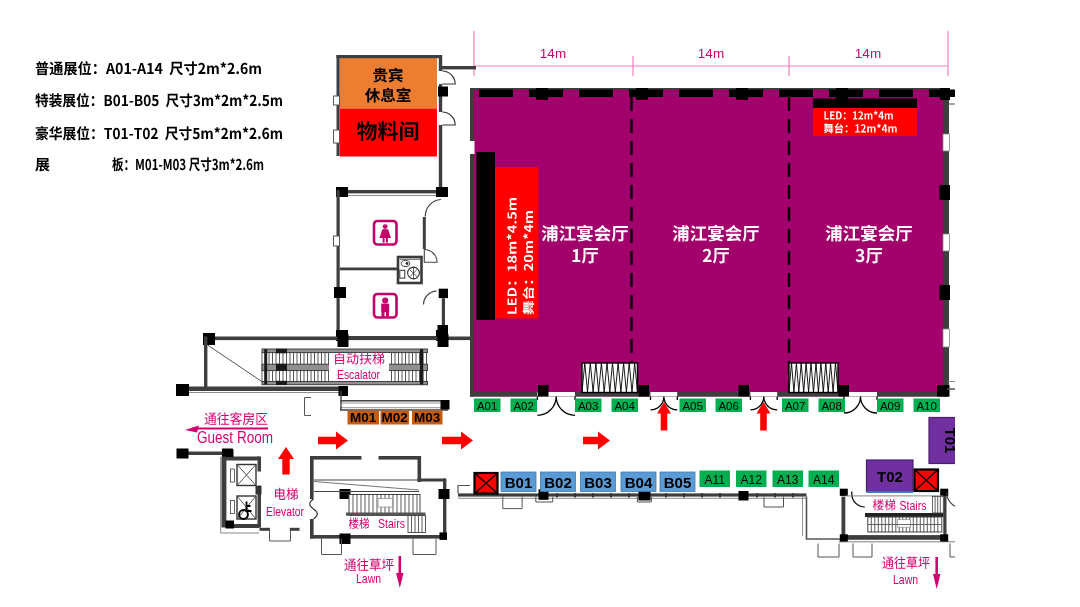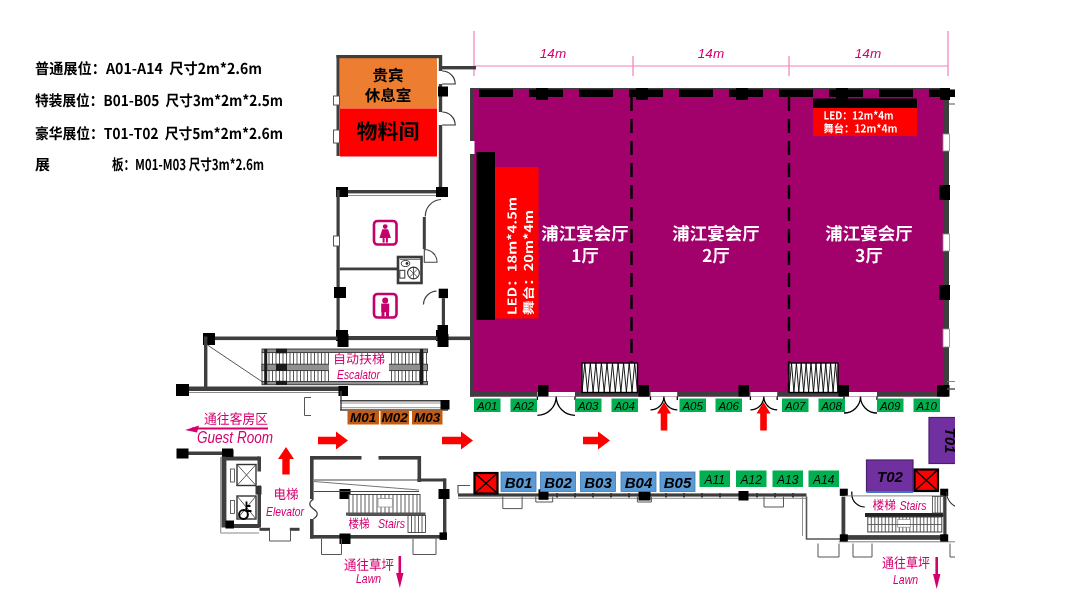--- a/index.html
+++ b/index.html
@@ -1,15 +1,15 @@
 <!DOCTYPE html>
 <html><head><meta charset="utf-8">
 <style>
 html,body{margin:0;padding:0;background:#fff;}
-#plan{position:relative;width:955px;height:607px;overflow:hidden;font-style:italic;}
+#plan{position:relative;width:955px;height:607px;overflow:hidden;}
 text{dominant-baseline:alphabetic;}
 </style></head>
 <body>
 
 <div id="plan">
 <svg width="1080" height="607" viewBox="0 0 1080 607">
 
 <path transform="translate(35.0,74.0) scale(0.9461,1)" d="M5.1 -9.6V-7.1H3.3L4.5 -7.6C4.3 -8.2 3.9 -9.0 3.5 -9.6ZM6.8 -9.6H8.1V-7.1H6.8ZM9.8 -9.6H11.3C11.0 -8.9 10.7 -8.1 10.4 -7.5L11.5 -7.1H9.8ZM9.9 -12.8C9.7 -12.3 9.3 -11.6 8.9 -11.0H5.3L5.9 -11.3C5.7 -11.7 5.3 -12.4 4.9 -12.8L3.3 -12.2C3.6 -11.9 3.9 -11.4 4.0 -11.0H1.5V-9.6H3.2L2.0 -9.2C2.4 -8.5 2.7 -7.7 2.9 -7.1H0.7V-5.7H14.4V-7.1H11.8C12.2 -7.7 12.6 -8.5 12.9 -9.2L11.7 -9.6H13.6V-11.0H10.9C11.2 -11.4 11.5 -11.8 11.7 -12.3ZM4.3 -1.4H10.7V-0.5H4.3ZM4.3 -2.7V-3.7H10.7V-2.7ZM2.5 -5.0V1.3H4.3V0.9H10.7V1.3H12.5V-5.0Z M15.7 -11.1C16.6 -10.3 17.8 -9.3 18.3 -8.5L19.6 -9.8C19.0 -10.5 17.8 -11.5 16.9 -12.2ZM19.1 -7.0H15.5V-5.3H17.4V-1.8C16.7 -1.5 16.0 -0.9 15.4 -0.2L16.5 1.3C17.1 0.4 17.8 -0.5 18.3 -0.5C18.6 -0.5 19.1 -0.1 19.7 0.3C20.8 0.9 22.0 1.0 23.9 1.0C25.5 1.0 28.0 0.9 29.1 0.9C29.2 0.4 29.4 -0.4 29.6 -0.8C28.0 -0.6 25.5 -0.5 23.9 -0.5C22.3 -0.5 20.9 -0.6 20.0 -1.2C19.6 -1.4 19.3 -1.6 19.1 -1.7ZM20.6 -12.3V-10.9H25.9C25.5 -10.6 25.1 -10.3 24.7 -10.1C24.0 -10.4 23.3 -10.6 22.7 -10.8L21.5 -9.9C22.2 -9.6 23.0 -9.3 23.7 -9.0H20.4V-1.2H22.1V-3.5H23.8V-1.3H25.4V-3.5H27.2V-2.8C27.2 -2.6 27.1 -2.6 27.0 -2.6C26.8 -2.6 26.3 -2.5 25.8 -2.6C26.0 -2.2 26.2 -1.6 26.3 -1.2C27.2 -1.2 27.8 -1.2 28.3 -1.4C28.8 -1.6 28.9 -2.0 28.9 -2.8V-9.0H26.9L26.9 -9.0L26.1 -9.4C27.1 -10.0 28.1 -10.8 28.9 -11.5L27.8 -12.4L27.5 -12.3ZM27.2 -7.7V-6.9H25.4V-7.7ZM22.1 -5.6H23.8V-4.8H22.1ZM22.1 -6.9V-7.7H23.8V-6.9ZM27.2 -5.6V-4.8H25.4V-5.6Z M34.9 1.4V1.4C35.2 1.2 35.7 1.1 39.0 0.4C39.0 0.0 39.1 -0.7 39.2 -1.1L36.7 -0.6V-3.0H38.2C39.2 -0.8 40.9 0.7 43.5 1.3C43.7 0.9 44.2 0.2 44.5 -0.1C43.5 -0.3 42.6 -0.7 41.9 -1.1C42.5 -1.4 43.2 -1.8 43.8 -2.2L42.8 -3.0H44.3V-4.5H41.5V-5.5H43.7V-7.0H41.5V-8.1H43.5V-12.1H31.9V-7.6C31.9 -5.2 31.8 -1.8 30.3 0.5C30.8 0.6 31.6 1.1 31.9 1.4C33.5 -1.1 33.8 -5.0 33.8 -7.6V-8.1H36.0V-7.0H34.1V-5.5H36.0V-4.5H33.8V-3.0H35.0V-1.4C35.0 -0.6 34.5 -0.2 34.2 -0.0C34.5 0.3 34.8 1.0 34.9 1.4ZM37.6 -5.5H39.9V-4.5H37.6ZM37.6 -7.0V-8.1H39.9V-7.0ZM39.9 -3.0H42.2C41.8 -2.6 41.2 -2.3 40.7 -2.0C40.4 -2.3 40.2 -2.6 39.9 -3.0ZM33.8 -10.6H41.7V-9.6H33.8Z M51.3 -7.6C51.7 -5.6 52.1 -3.0 52.2 -1.4L54.0 -1.9C53.8 -3.4 53.4 -6.0 53.0 -8.0ZM53.3 -12.5C53.5 -11.8 53.9 -10.9 54.0 -10.2H50.4V-8.5H58.8V-10.2H54.2L55.8 -10.7C55.6 -11.3 55.3 -12.2 55.0 -13.0ZM49.9 -1.0V0.8H59.3V-1.0H56.8C57.3 -2.9 57.9 -5.5 58.2 -7.8L56.4 -8.1C56.2 -5.9 55.6 -3.0 55.1 -1.0ZM48.9 -12.7C48.1 -10.5 46.8 -8.4 45.5 -7.0C45.8 -6.6 46.2 -5.6 46.4 -5.2C46.7 -5.5 47.1 -5.9 47.4 -6.3V1.3H49.2V-9.1C49.7 -10.1 50.2 -11.1 50.6 -12.2Z M63.8 -7.0C64.5 -7.0 65.2 -7.6 65.2 -8.4C65.2 -9.3 64.5 -9.9 63.8 -9.9C63.0 -9.9 62.3 -9.3 62.3 -8.4C62.3 -7.6 63.0 -7.0 63.8 -7.0ZM63.8 0.1C64.5 0.1 65.2 -0.5 65.2 -1.3C65.2 -2.1 64.5 -2.7 63.8 -2.7C63.0 -2.7 62.3 -2.1 62.3 -1.3C62.3 -0.5 63.0 0.1 63.8 0.1Z M74.9 0.0H77.2L78.0 -2.9H81.6L82.3 0.0H84.7L81.1 -11.1H78.5ZM78.5 -4.6 78.8 -5.8C79.1 -6.9 79.4 -8.2 79.7 -9.4H79.8C80.1 -8.2 80.4 -6.9 80.8 -5.8L81.1 -4.6Z M89.0 0.2C91.3 0.2 92.8 -1.8 92.8 -5.6C92.8 -9.4 91.3 -11.3 89.0 -11.3C86.8 -11.3 85.3 -9.4 85.3 -5.6C85.3 -1.8 86.8 0.2 89.0 0.2ZM89.0 -1.5C88.1 -1.5 87.4 -2.5 87.4 -5.6C87.4 -8.7 88.1 -9.6 89.0 -9.6C90.0 -9.6 90.7 -8.7 90.7 -5.6C90.7 -2.5 90.0 -1.5 89.0 -1.5Z M94.7 0.0H101.4V-1.8H99.3V-11.1H97.6C96.9 -10.7 96.2 -10.4 95.1 -10.2V-8.8H97.1V-1.8H94.7Z M103.0 -3.5H107.1V-5.1H103.0Z M107.8 0.0H110.1L110.8 -2.9H114.4L115.2 0.0H117.5L114.0 -11.1H111.4ZM111.3 -4.6 111.6 -5.8C112.0 -6.9 112.3 -8.2 112.6 -9.4H112.6C113.0 -8.2 113.3 -6.9 113.6 -5.8L114.0 -4.6Z M118.7 0.0H125.4V-1.8H123.3V-11.1H121.7C121.0 -10.7 120.2 -10.4 119.1 -10.2V-8.8H121.1V-1.8H118.7Z M131.4 0.0H133.4V-2.9H134.8V-4.6H133.4V-11.1H130.8L126.6 -4.4V-2.9H131.4ZM131.4 -4.6H128.8L130.5 -7.3C130.8 -7.9 131.1 -8.5 131.4 -9.1H131.5C131.4 -8.5 131.4 -7.5 131.4 -6.8Z M144.4 -12.2V-7.8C144.4 -5.4 144.3 -2.1 142.3 0.1C142.7 0.4 143.5 1.0 143.8 1.4C145.5 -0.5 146.1 -3.4 146.3 -5.8H149.5C150.4 -2.3 152.1 0.1 155.3 1.2C155.6 0.7 156.1 -0.1 156.5 -0.4C153.7 -1.3 152.1 -3.2 151.3 -5.8H155.2V-12.2ZM146.3 -10.5H153.3V-7.6H146.3V-7.8Z M159.1 -6.0C160.1 -4.8 161.3 -3.3 161.7 -2.2L163.3 -3.3C162.9 -4.3 161.7 -5.8 160.7 -6.9ZM166.0 -12.7V-9.7H157.7V-7.9H166.0V-1.0C166.0 -0.7 165.8 -0.6 165.5 -0.6C165.1 -0.6 163.8 -0.6 162.5 -0.6C162.9 -0.1 163.2 0.8 163.3 1.4C164.9 1.4 166.2 1.3 166.9 1.0C167.6 0.7 167.9 0.2 167.9 -1.0V-7.9H171.3V-9.7H167.9V-12.7Z M172.6 0.0H180.1V-1.9H177.7C177.1 -1.9 176.4 -1.8 175.8 -1.7C177.9 -3.7 179.5 -5.9 179.5 -7.9C179.5 -10.0 178.2 -11.3 176.1 -11.3C174.5 -11.3 173.5 -10.7 172.5 -9.6L173.7 -8.4C174.3 -9.0 175.0 -9.6 175.8 -9.6C176.8 -9.6 177.4 -8.9 177.4 -7.8C177.4 -6.1 175.7 -4.0 172.6 -1.3Z M182.0 0.0H184.2V-5.8C184.8 -6.4 185.4 -6.7 185.8 -6.7C186.6 -6.7 187.0 -6.3 187.0 -5.0V0.0H189.2V-5.8C189.8 -6.4 190.3 -6.7 190.8 -6.7C191.6 -6.7 192.0 -6.3 192.0 -5.0V0.0H194.2V-5.2C194.2 -7.3 193.4 -8.6 191.6 -8.6C190.5 -8.6 189.7 -7.9 188.9 -7.1C188.5 -8.1 187.8 -8.6 186.6 -8.6C185.5 -8.6 184.7 -8.0 184.0 -7.3H184.0L183.8 -8.4H182.0Z M197.8 -6.3 199.1 -7.8 200.4 -6.3 201.4 -7.0 200.4 -8.7 202.2 -9.5 201.8 -10.6 199.9 -10.2 199.7 -12.1H198.5L198.3 -10.2L196.4 -10.6L196.0 -9.5L197.8 -8.7L196.8 -7.0Z M203.5 0.0H211.0V-1.9H208.6C208.1 -1.9 207.3 -1.8 206.8 -1.7C208.8 -3.7 210.5 -5.9 210.5 -7.9C210.5 -10.0 209.1 -11.3 207.0 -11.3C205.5 -11.3 204.5 -10.7 203.4 -9.6L204.7 -8.4C205.2 -9.0 205.9 -9.6 206.7 -9.6C207.7 -9.6 208.3 -8.9 208.3 -7.8C208.3 -6.1 206.6 -4.0 203.5 -1.3Z M214.2 0.2C215.0 0.2 215.6 -0.4 215.6 -1.2C215.6 -2.1 215.0 -2.7 214.2 -2.7C213.4 -2.7 212.8 -2.1 212.8 -1.2C212.8 -0.4 213.4 0.2 214.2 0.2Z M221.4 0.2C223.3 0.2 224.8 -1.2 224.8 -3.5C224.8 -5.9 223.5 -7.0 221.7 -7.0C220.9 -7.0 220.0 -6.6 219.4 -5.8C219.5 -8.6 220.5 -9.5 221.8 -9.5C222.4 -9.5 223.1 -9.2 223.5 -8.7L224.7 -10.0C224.0 -10.7 223.0 -11.3 221.7 -11.3C219.4 -11.3 217.4 -9.5 217.4 -5.4C217.4 -1.5 219.3 0.2 221.4 0.2ZM219.4 -4.3C220.0 -5.1 220.7 -5.4 221.2 -5.4C222.2 -5.4 222.8 -4.8 222.8 -3.5C222.8 -2.2 222.2 -1.5 221.3 -1.5C220.4 -1.5 219.6 -2.2 219.4 -4.3Z M226.7 0.0H228.9V-5.8C229.5 -6.4 230.0 -6.7 230.5 -6.7C231.3 -6.7 231.7 -6.3 231.7 -5.0V0.0H233.8V-5.8C234.4 -6.4 235.0 -6.7 235.5 -6.7C236.3 -6.7 236.6 -6.3 236.6 -5.0V0.0H238.8V-5.2C238.8 -7.3 238.0 -8.6 236.2 -8.6C235.2 -8.6 234.3 -7.9 233.5 -7.1C233.2 -8.1 232.5 -8.6 231.3 -8.6C230.2 -8.6 229.4 -8.0 228.7 -7.3H228.6L228.5 -8.4H226.7Z" fill="#000000"></path>
 
 <path transform="translate(35.0,106.0) scale(0.9116,1)" d="M6.8 -3.0C7.5 -2.3 8.2 -1.3 8.5 -0.6L9.9 -1.6C9.5 -2.2 8.8 -3.1 8.1 -3.8H11.2V-0.7C11.2 -0.5 11.1 -0.4 10.9 -0.4C10.7 -0.4 9.8 -0.4 9.1 -0.5C9.4 0.0 9.6 0.8 9.6 1.3C10.7 1.3 11.6 1.3 12.2 1.0C12.7 0.7 12.9 0.2 12.9 -0.7V-3.8H14.4V-5.5H12.9V-6.8H14.5V-8.5H11.2V-9.8H13.9V-11.4H11.2V-12.8H9.5V-11.4H6.9V-9.8H9.5V-8.5H6.0V-6.8H11.2V-5.5H6.3V-3.8H8.1ZM1.1 -11.6C1.0 -9.7 0.8 -7.8 0.4 -6.6C0.7 -6.4 1.4 -6.1 1.7 -5.9C1.9 -6.5 2.0 -7.3 2.2 -8.1H3.0V-4.9C2.1 -4.7 1.2 -4.5 0.6 -4.3L1.0 -2.5L3.0 -3.1V1.3H4.7V-3.6L6.0 -4.0L5.9 -5.7L4.7 -5.4V-8.1H5.8V-9.8H4.7V-12.7H3.0V-9.8H2.4L2.5 -11.3Z M15.7 -11.0C16.4 -10.6 17.2 -9.9 17.6 -9.4L18.7 -10.5C18.3 -11.0 17.4 -11.6 16.7 -12.1ZM21.3 -5.5 21.6 -4.9H15.7V-3.4H20.2C18.9 -2.7 17.1 -2.1 15.4 -1.8C15.7 -1.5 16.1 -0.9 16.4 -0.5C17.1 -0.7 17.9 -0.9 18.7 -1.2V-1.0C18.7 -0.3 18.1 -0.0 17.8 0.1C18.0 0.4 18.2 1.1 18.3 1.5C18.7 1.2 19.3 1.1 23.5 0.2C23.5 -0.1 23.6 -0.8 23.7 -1.2L20.4 -0.6V-2.0C21.2 -2.4 21.8 -2.9 22.4 -3.4C23.6 -0.9 25.5 0.6 28.6 1.3C28.8 0.8 29.2 0.1 29.6 -0.2C28.4 -0.4 27.3 -0.8 26.4 -1.3C27.1 -1.6 28.0 -2.1 28.7 -2.6L27.6 -3.4H29.3V-4.9H23.6C23.4 -5.2 23.2 -5.7 23.0 -6.0ZM25.2 -2.1C24.8 -2.5 24.4 -3.0 24.1 -3.4H27.3C26.7 -3.0 25.9 -2.5 25.2 -2.1ZM24.1 -12.8V-11.0H20.9V-9.4H24.1V-7.7H21.3V-6.1H28.9V-7.7H25.9V-9.4H29.2V-11.0H25.9V-12.8ZM15.4 -7.6 16.0 -6.1C16.8 -6.5 17.8 -6.9 18.7 -7.3V-5.5H20.4V-12.8H18.7V-8.9C17.5 -8.4 16.3 -7.9 15.4 -7.6Z M34.9 1.4V1.4C35.2 1.2 35.7 1.1 39.0 0.4C39.0 0.0 39.1 -0.7 39.2 -1.1L36.7 -0.6V-3.0H38.2C39.2 -0.8 40.9 0.7 43.5 1.3C43.7 0.9 44.2 0.2 44.5 -0.1C43.5 -0.3 42.6 -0.7 41.9 -1.1C42.5 -1.4 43.2 -1.8 43.8 -2.2L42.8 -3.0H44.3V-4.5H41.5V-5.5H43.7V-7.0H41.5V-8.1H43.5V-12.1H31.9V-7.6C31.9 -5.2 31.8 -1.8 30.3 0.5C30.8 0.6 31.6 1.1 31.9 1.4C33.5 -1.1 33.8 -5.0 33.8 -7.6V-8.1H36.0V-7.0H34.1V-5.5H36.0V-4.5H33.8V-3.0H35.0V-1.4C35.0 -0.6 34.5 -0.2 34.2 -0.0C34.5 0.3 34.8 1.0 34.9 1.4ZM37.6 -5.5H39.9V-4.5H37.6ZM37.6 -7.0V-8.1H39.9V-7.0ZM39.9 -3.0H42.2C41.8 -2.6 41.2 -2.3 40.7 -2.0C40.4 -2.3 40.2 -2.6 39.9 -3.0ZM33.8 -10.6H41.7V-9.6H33.8Z M51.3 -7.6C51.7 -5.6 52.1 -3.0 52.2 -1.4L54.0 -1.9C53.8 -3.4 53.4 -6.0 53.0 -8.0ZM53.3 -12.5C53.5 -11.8 53.9 -10.9 54.0 -10.2H50.4V-8.5H58.8V-10.2H54.2L55.8 -10.7C55.6 -11.3 55.3 -12.2 55.0 -13.0ZM49.9 -1.0V0.8H59.3V-1.0H56.8C57.3 -2.9 57.9 -5.5 58.2 -7.8L56.4 -8.1C56.2 -5.9 55.6 -3.0 55.1 -1.0ZM48.9 -12.7C48.1 -10.5 46.8 -8.4 45.5 -7.0C45.8 -6.6 46.2 -5.6 46.4 -5.2C46.7 -5.5 47.1 -5.9 47.4 -6.3V1.3H49.2V-9.1C49.7 -10.1 50.2 -11.1 50.6 -12.2Z M63.8 -7.0C64.5 -7.0 65.2 -7.6 65.2 -8.4C65.2 -9.3 64.5 -9.9 63.8 -9.9C63.0 -9.9 62.3 -9.3 62.3 -8.4C62.3 -7.6 63.0 -7.0 63.8 -7.0ZM63.8 0.1C64.5 0.1 65.2 -0.5 65.2 -1.3C65.2 -2.1 64.5 -2.7 63.8 -2.7C63.0 -2.7 62.3 -2.1 62.3 -1.3C62.3 -0.5 63.0 0.1 63.8 0.1Z M76.4 0.0H80.3C82.8 0.0 84.6 -1.0 84.6 -3.3C84.6 -4.8 83.7 -5.6 82.5 -5.9V-6.0C83.5 -6.3 84.1 -7.3 84.1 -8.4C84.1 -10.4 82.3 -11.1 80.0 -11.1H76.4ZM78.6 -6.6V-9.4H79.9C81.2 -9.4 81.9 -9.0 81.9 -8.0C81.9 -7.2 81.3 -6.6 79.9 -6.6ZM78.6 -1.7V-5.0H80.1C81.7 -5.0 82.5 -4.5 82.5 -3.4C82.5 -2.2 81.6 -1.7 80.1 -1.7Z M89.6 0.2C91.9 0.2 93.4 -1.8 93.4 -5.6C93.4 -9.4 91.9 -11.3 89.6 -11.3C87.4 -11.3 85.9 -9.4 85.9 -5.6C85.9 -1.8 87.4 0.2 89.6 0.2ZM89.6 -1.5C88.7 -1.5 88.0 -2.5 88.0 -5.6C88.0 -8.7 88.7 -9.6 89.6 -9.6C90.6 -9.6 91.3 -8.7 91.3 -5.6C91.3 -2.5 90.6 -1.5 89.6 -1.5Z M95.3 0.0H102.0V-1.8H99.9V-11.1H98.2C97.5 -10.7 96.8 -10.4 95.7 -10.2V-8.8H97.7V-1.8H95.3Z M103.6 -3.5H107.7V-5.1H103.6Z M109.8 0.0H113.8C116.2 0.0 118.1 -1.0 118.1 -3.3C118.1 -4.8 117.2 -5.6 116.0 -5.9V-6.0C117.0 -6.3 117.5 -7.3 117.5 -8.4C117.5 -10.4 115.8 -11.1 113.5 -11.1H109.8ZM112.0 -6.6V-9.4H113.4C114.7 -9.4 115.4 -9.0 115.4 -8.0C115.4 -7.2 114.8 -6.6 113.4 -6.6ZM112.0 -1.7V-5.0H113.6C115.1 -5.0 115.9 -4.5 115.9 -3.4C115.9 -2.2 115.1 -1.7 113.6 -1.7Z M123.1 0.2C125.4 0.2 126.9 -1.8 126.9 -5.6C126.9 -9.4 125.4 -11.3 123.1 -11.3C120.8 -11.3 119.3 -9.4 119.3 -5.6C119.3 -1.8 120.8 0.2 123.1 0.2ZM123.1 -1.5C122.1 -1.5 121.4 -2.5 121.4 -5.6C121.4 -8.7 122.1 -9.6 123.1 -9.6C124.1 -9.6 124.8 -8.7 124.8 -5.6C124.8 -2.5 124.1 -1.5 123.1 -1.5Z M131.7 0.2C133.7 0.2 135.6 -1.2 135.6 -3.7C135.6 -6.1 134.0 -7.2 132.1 -7.2C131.6 -7.2 131.2 -7.1 130.8 -6.9L131.0 -9.3H135.0V-11.1H129.1L128.8 -5.7L129.8 -5.1C130.5 -5.5 130.8 -5.6 131.5 -5.6C132.6 -5.6 133.3 -4.9 133.3 -3.6C133.3 -2.3 132.5 -1.6 131.4 -1.6C130.4 -1.6 129.6 -2.1 128.9 -2.7L127.9 -1.3C128.8 -0.5 129.9 0.2 131.7 0.2Z M145.6 -12.2V-7.8C145.6 -5.4 145.5 -2.1 143.5 0.1C143.9 0.4 144.7 1.0 145.0 1.4C146.7 -0.5 147.3 -3.4 147.5 -5.8H150.7C151.6 -2.3 153.3 0.1 156.5 1.2C156.8 0.7 157.3 -0.1 157.7 -0.4C154.9 -1.3 153.3 -3.2 152.5 -5.8H156.4V-12.2ZM147.5 -10.5H154.5V-7.6H147.5V-7.8Z M160.3 -6.0C161.3 -4.8 162.5 -3.3 162.9 -2.2L164.6 -3.3C164.1 -4.3 162.9 -5.8 161.9 -6.9ZM167.2 -12.7V-9.7H158.9V-7.9H167.2V-1.0C167.2 -0.7 167.0 -0.6 166.7 -0.6C166.3 -0.6 165.0 -0.6 163.7 -0.6C164.1 -0.1 164.4 0.8 164.6 1.4C166.1 1.4 167.4 1.3 168.1 1.0C168.8 0.7 169.1 0.2 169.1 -1.0V-7.9H172.5V-9.7H169.1V-12.7Z M177.3 0.2C179.4 0.2 181.2 -1.0 181.2 -3.0C181.2 -4.5 180.2 -5.4 179.0 -5.7V-5.8C180.2 -6.3 180.8 -7.2 180.8 -8.4C180.8 -10.3 179.4 -11.3 177.2 -11.3C175.9 -11.3 174.9 -10.8 173.9 -10.0L175.1 -8.6C175.7 -9.2 176.3 -9.6 177.1 -9.6C178.1 -9.6 178.6 -9.1 178.6 -8.2C178.6 -7.2 178.0 -6.5 175.9 -6.5V-4.9C178.3 -4.9 179.0 -4.2 179.0 -3.1C179.0 -2.1 178.2 -1.6 177.1 -1.6C176.1 -1.6 175.3 -2.1 174.6 -2.7L173.6 -1.3C174.4 -0.4 175.5 0.2 177.3 0.2Z M183.2 0.0H185.4V-5.8C186.0 -6.4 186.6 -6.7 187.0 -6.7C187.8 -6.7 188.2 -6.3 188.2 -5.0V0.0H190.4V-5.8C191.0 -6.4 191.5 -6.7 192.0 -6.7C192.8 -6.7 193.2 -6.3 193.2 -5.0V0.0H195.4V-5.2C195.4 -7.3 194.6 -8.6 192.8 -8.6C191.7 -8.6 190.9 -7.9 190.1 -7.1C189.7 -8.1 189.0 -8.6 187.8 -8.6C186.7 -8.6 185.9 -8.0 185.2 -7.3H185.2L185.0 -8.4H183.2Z M199.0 -6.3 200.3 -7.8 201.6 -6.3 202.6 -7.0 201.6 -8.7 203.4 -9.5 203.0 -10.6 201.1 -10.2 200.9 -12.1H199.7L199.5 -10.2L197.6 -10.6L197.2 -9.5L199.0 -8.7L198.0 -7.0Z M204.8 0.0H212.2V-1.9H209.8C209.3 -1.9 208.5 -1.8 208.0 -1.7C210.0 -3.7 211.7 -5.9 211.7 -7.9C211.7 -10.0 210.3 -11.3 208.2 -11.3C206.7 -11.3 205.7 -10.7 204.6 -9.6L205.9 -8.4C206.4 -9.0 207.1 -9.6 207.9 -9.6C208.9 -9.6 209.5 -8.9 209.5 -7.8C209.5 -6.1 207.8 -4.0 204.8 -1.3Z M214.1 0.0H216.3V-5.8C216.9 -6.4 217.5 -6.7 217.9 -6.7C218.8 -6.7 219.1 -6.3 219.1 -5.0V0.0H221.3V-5.8C221.9 -6.4 222.5 -6.7 222.9 -6.7C223.7 -6.7 224.1 -6.3 224.1 -5.0V0.0H226.3V-5.2C226.3 -7.3 225.5 -8.6 223.7 -8.6C222.6 -8.6 221.8 -7.9 221.0 -7.1C220.6 -8.1 219.9 -8.6 218.7 -8.6C217.6 -8.6 216.9 -8.0 216.1 -7.3H216.1L215.9 -8.4H214.1Z M229.9 -6.3 231.2 -7.8 232.5 -6.3 233.5 -7.0 232.5 -8.7 234.3 -9.5 233.9 -10.6 232.0 -10.2 231.8 -12.1H230.6L230.4 -10.2L228.5 -10.6L228.2 -9.5L229.9 -8.7L228.9 -7.0Z M235.7 0.0H243.1V-1.9H240.7C240.2 -1.9 239.4 -1.8 238.9 -1.7C240.9 -3.7 242.6 -5.9 242.6 -7.9C242.6 -10.0 241.2 -11.3 239.1 -11.3C237.6 -11.3 236.6 -10.7 235.5 -9.6L236.8 -8.4C237.3 -9.0 238.0 -9.6 238.8 -9.6C239.9 -9.6 240.5 -8.9 240.5 -7.8C240.5 -6.1 238.7 -4.0 235.7 -1.3Z M246.3 0.2C247.1 0.2 247.7 -0.4 247.7 -1.2C247.7 -2.1 247.1 -2.7 246.3 -2.7C245.5 -2.7 244.9 -2.1 244.9 -1.2C244.9 -0.4 245.5 0.2 246.3 0.2Z M252.9 0.2C254.9 0.2 256.8 -1.2 256.8 -3.7C256.8 -6.1 255.2 -7.2 253.3 -7.2C252.8 -7.2 252.4 -7.1 252.0 -6.9L252.2 -9.3H256.3V-11.1H250.3L250.0 -5.7L251.0 -5.1C251.7 -5.5 252.0 -5.6 252.7 -5.6C253.8 -5.6 254.6 -4.9 254.6 -3.6C254.6 -2.3 253.8 -1.6 252.6 -1.6C251.6 -1.6 250.8 -2.1 250.2 -2.7L249.1 -1.3C250.0 -0.5 251.1 0.2 252.9 0.2Z M258.8 0.0H261.0V-5.8C261.6 -6.4 262.1 -6.7 262.6 -6.7C263.4 -6.7 263.8 -6.3 263.8 -5.0V0.0H266.0V-5.8C266.6 -6.4 267.1 -6.7 267.6 -6.7C268.4 -6.7 268.8 -6.3 268.8 -5.0V0.0H270.9V-5.2C270.9 -7.3 270.1 -8.6 268.3 -8.6C267.3 -8.6 266.4 -7.9 265.7 -7.1C265.3 -8.1 264.6 -8.6 263.4 -8.6C262.3 -8.6 261.5 -8.0 260.8 -7.3H260.7L260.6 -8.4H258.8Z" fill="#000000"></path>

